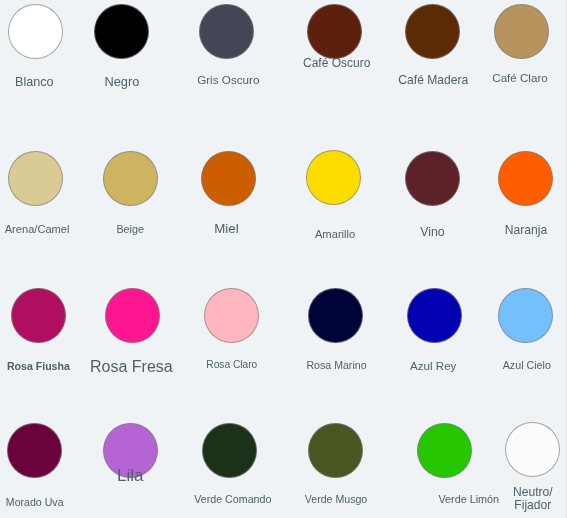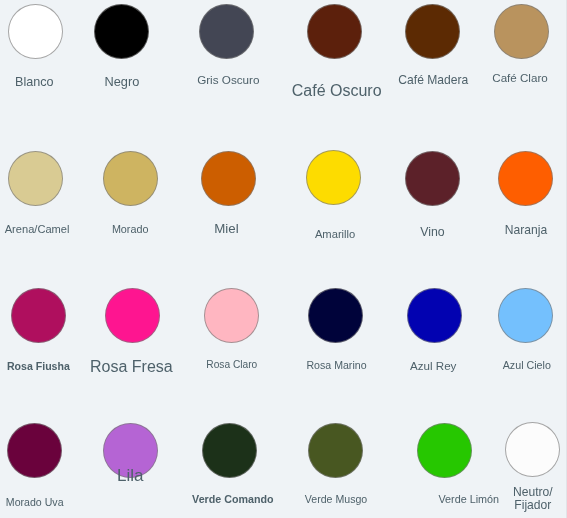--- a/index.html
+++ b/index.html
@@ -63,37 +63,37 @@
     <div class="swatch" style="left: 0px; top: 0px;">
       <div class="swatch-dot" style="background: rgb(0, 0, 0); left: 94.1px; top: 3.7px;"></div>
       <div class="swatch-label" style="font-size: 12.8px; font-weight: 400; left: 121.9px; top: 76.084px;">Negro</div>
     </div>
     <div class="swatch" style="left: 0px; top: 0px;">
       <div class="swatch-dot" style="background: rgb(67, 70, 84); left: 198.8px; top: 3.7px;"></div>
       <div class="swatch-label" style="font-size: 11.7px; font-weight: 400; left: 228.3px; top: 74.2635px;">Gris Oscuro</div>
     </div>
     <div class="swatch" style="left: 0px; top: 0px;">
       <div class="swatch-dot" style="background: rgb(92, 32, 12); left: 307.1px; top: 3.7px;"></div>
-      <div class="swatch-label" style="font-size: 16px; font-weight: 400; left: 336.7px; top: 85px;">Café Oscuro</div>
+      <div class="swatch-label" style="font-size: 12px; font-weight: 400; left: 336.7px; top: 57px;">Café Oscuro</div>
     </div>
     <div class="swatch" style="left: 0px; top: 0px;">
       <div class="swatch-dot" style="background: rgb(92, 42, 3); left: 405px; top: 3.7px;"></div>
       <div class="swatch-label" style="font-size: 12.1px; font-weight: 400; left: 433.3px; top: 73.6255px;">Café Madera</div>
     </div>
     <div class="swatch" style="left: 0px; top: 0px;">
       <div class="swatch-dot" style="background: rgb(185, 147, 94); left: 494.1px; top: 3.7px;"></div>
       <div class="swatch-label" style="font-size: 11.6px; font-weight: 400; left: 520px; top: 72.198px;">Café Claro</div>
     </div>
     <div class="swatch" style="left: 0px; top: 0px;">
       <div class="swatch-dot" style="background: rgb(217, 203, 147); left: 7.9px; top: 151px;"></div>
       <div class="swatch-label" style="font-size: 11.1px; font-weight: 400; left: 37.1px; top: 222.97px;">Arena/Camel</div>
     </div>
     <div class="swatch" style="left: 0px; top: 0px;">
       <div class="swatch-dot" style="background: rgb(206, 180, 97); left: 103px; top: 151px;"></div>
-      <div class="swatch-label" style="font-size: 10.8px; font-weight: 400; left: 130.2px; top: 222.974px;">Morado</div>
+      <div class="swatch-label" style="font-size: 10.8px; font-weight: 400; left: 130.2px; top: 222.974px;">Beige</div>
     </div>
     <div class="swatch" style="left: 0px; top: 0px;">
       <div class="swatch-dot" style="background: rgb(204, 94, 0); left: 200.7px; top: 151px;"></div>
       <div class="swatch-label" style="font-size: 13.3px; font-weight: 400; left: 226.5px; top: 223.011px;">Miel</div>
     </div>
     <div class="swatch" style="left: 0px; top: 0px;">
       <div class="swatch-dot" style="background: rgb(253, 220, 0); left: 306.4px; top: 150.2px;"></div>
       <div class="swatch-label" style="font-size: 11.2px; font-weight: 400; left: 335.1px; top: 227.836px;">Amarillo</div>
     </div>
     <div class="swatch" style="left: 0px; top: 0px;">
@@ -131,21 +131,21 @@
     <div class="swatch" style="left: 0px; top: 0px;">
       <div class="swatch-dot" style="background: rgb(106, 2, 60); left: 6.7px; top: 422.7px;"></div>
       <div class="swatch-label" style="font-size: 10.6px; font-weight: 400; left: 34.7px; top: 495.843px;">Morado Uva</div>
     </div>
     <div class="swatch" style="left: 0px; top: 0px;">
       <div class="swatch-dot" style="background: rgb(181, 100, 212); left: 103.2px; top: 422.7px;"></div>
       <div class="swatch-label" style="font-size: 17px; font-weight: 400; left: 130.3px; top: 470px;">Lila</div>
     </div>
     <div class="swatch" style="left: 0px; top: 0px;">
       <div class="swatch-dot" style="background: rgb(28, 49, 25); left: 202.4px; top: 422.7px;"></div>
-      <div class="swatch-label" style="font-size: 10.7px; font-weight: 700; left: 232.8px; top: 492.608px;">Verde Comando</div>
+      <div class="swatch-label" style="font-size: 10.7px; font-weight: 400; left: 232.8px; top: 492.608px;">Verde Comando</div>
     </div>
     <div class="swatch" style="left: 0px; top: 0px;">
       <div class="swatch-dot" style="background: rgb(72, 87, 33); left: 308.2px; top: 422.7px;"></div>
       <div class="swatch-label" style="font-size: 10.6px; font-weight: 400; left: 336px; top: 492.643px;">Verde Musgo</div>
     </div>
     <div class="swatch" style="left: 0px; top: 0px;">
       <div class="swatch-dot" style="background: rgb(38, 199, 0); left: 417.4px; top: 422.7px;"></div>
       <div class="swatch-label" style="font-size: 10.8px; font-weight: 400; left: 446.8px; top: 492.774px; padding-left: 44px;">Verde Limón</div>
     </div>
     <div class="swatch" style="left: 0px; top: 0px;">

